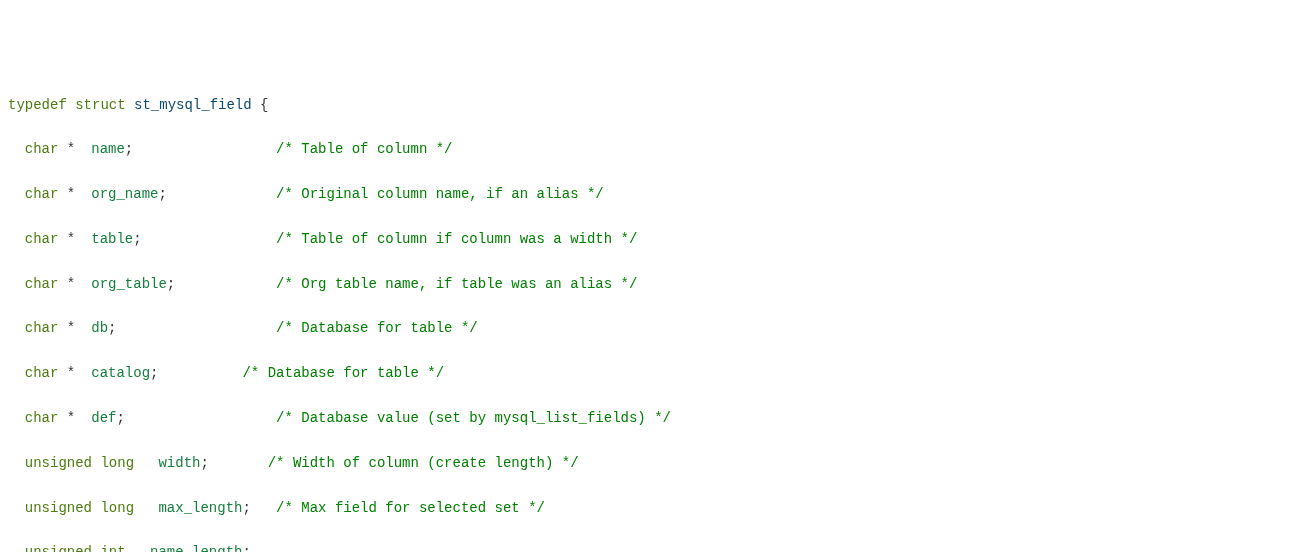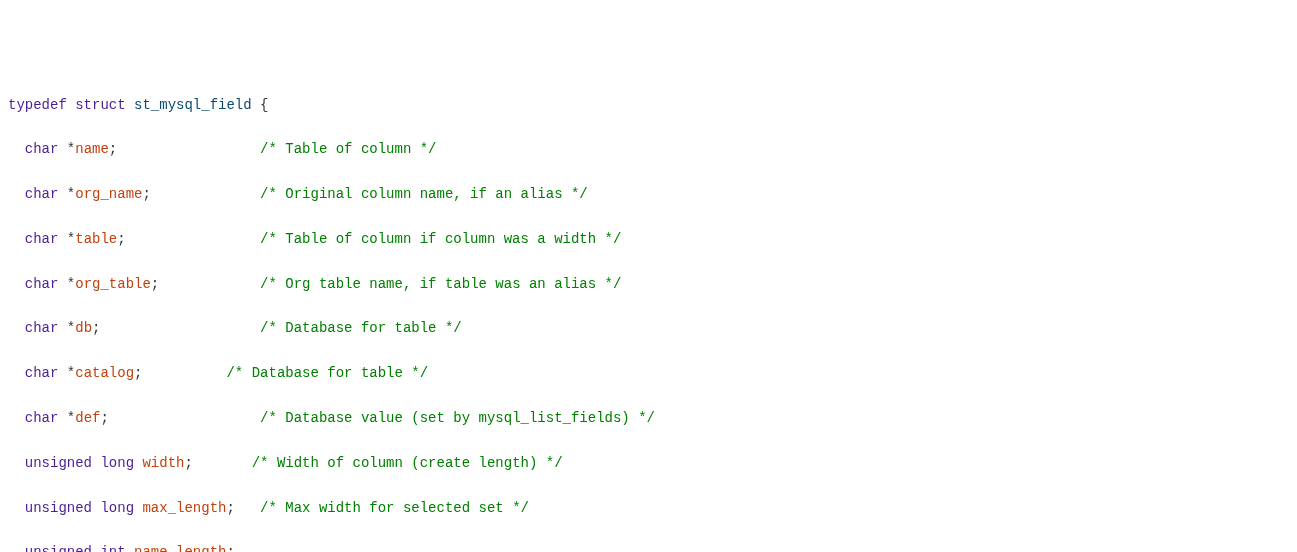--- a/index.html
+++ b/index.html
@@ -6,41 +6,41 @@
     margin: 0;
     padding: 4px 8px;
     font-family: Consolas, "Courier New", monospace;
     font-size: 14px;
     line-height: 1.6;
     background: #ffffff;
     color: #333333;
     white-space: pre;
   }
   .line { display: block; }
-  .kw { color: #4c1d95; }       
+  .kw { color: #4d7c0f; }       
   .type { color: #0c4a6e; }     
   .cm { color: #008000; }       
-  .id { color: #c2410c; }       
+  .id { color: #15803d; margin-left: 16px; }       
   .pn { color: #333333; }
 </style>
 </head>
 <body>
 
 
 
 <div class="line"><span class="kw">typedef</span> <span class="kw">struct</span> <span class="type">st_mysql_field</span> <span class="pn">{</span></div>
 <div class="line">  <span class="kw">char</span> <span class="pn">*</span><span class="id">name</span><span class="pn">;</span>                 <span class="cm">/* Table of column */</span></div>
 <div class="line">  <span class="kw">char</span> <span class="pn">*</span><span class="id">org_name</span><span class="pn">;</span>             <span class="cm">/* Original column name, if an alias */</span></div>
 <div class="line">  <span class="kw">char</span> <span class="pn">*</span><span class="id">table</span><span class="pn">;</span>                <span class="cm">/* Table of column if column was a width */</span></div>
 <div class="line">  <span class="kw">char</span> <span class="pn">*</span><span class="id">org_table</span><span class="pn">;</span>            <span class="cm">/* Org table name, if table was an alias */</span></div>
 <div class="line">  <span class="kw">char</span> <span class="pn">*</span><span class="id">db</span><span class="pn">;</span>                   <span class="cm">/* Database for table */</span></div>
 <div class="line">  <span class="kw">char</span> <span class="pn">*</span><span class="id">catalog</span><span class="pn">;</span>          <span class="cm">/* Database for table */</span></div>
 <div class="line">  <span class="kw">char</span> <span class="pn">*</span><span class="id">def</span><span class="pn">;</span>                  <span class="cm">/* Database value (set by mysql_list_fields) */</span></div>
 <div class="line">  <span class="kw">unsigned</span> <span class="kw">long</span> <span class="id">width</span><span class="pn">;</span>       <span class="cm">/* Width of column (create length) */</span></div>
-<div class="line">  <span class="kw">unsigned</span> <span class="kw">long</span> <span class="id">max_length</span><span class="pn">;</span>   <span class="cm">/* Max width for selected set */</span></div>
+<div class="line">  <span class="kw">unsigned</span> <span class="kw">long</span> <span class="id">max_length</span><span class="pn">;</span>   <span class="cm">/* Max field for selected set */</span></div>
 <div class="line">  <span class="kw">unsigned</span> <span class="kw">int</span> <span class="id">name_length</span><span class="pn">;</span></div>
 
 
 
 
 
 
 
 
 

